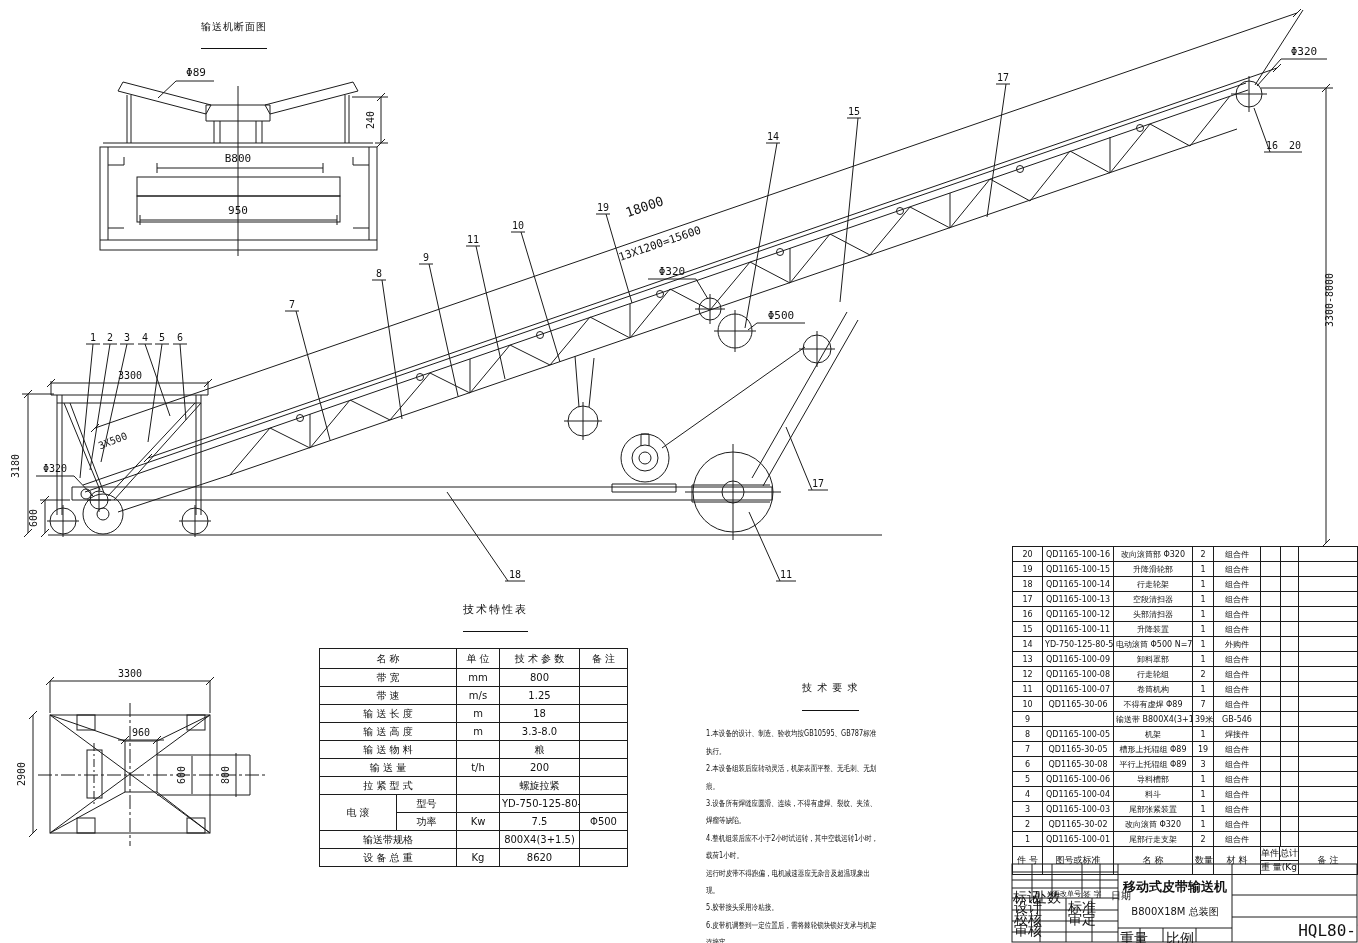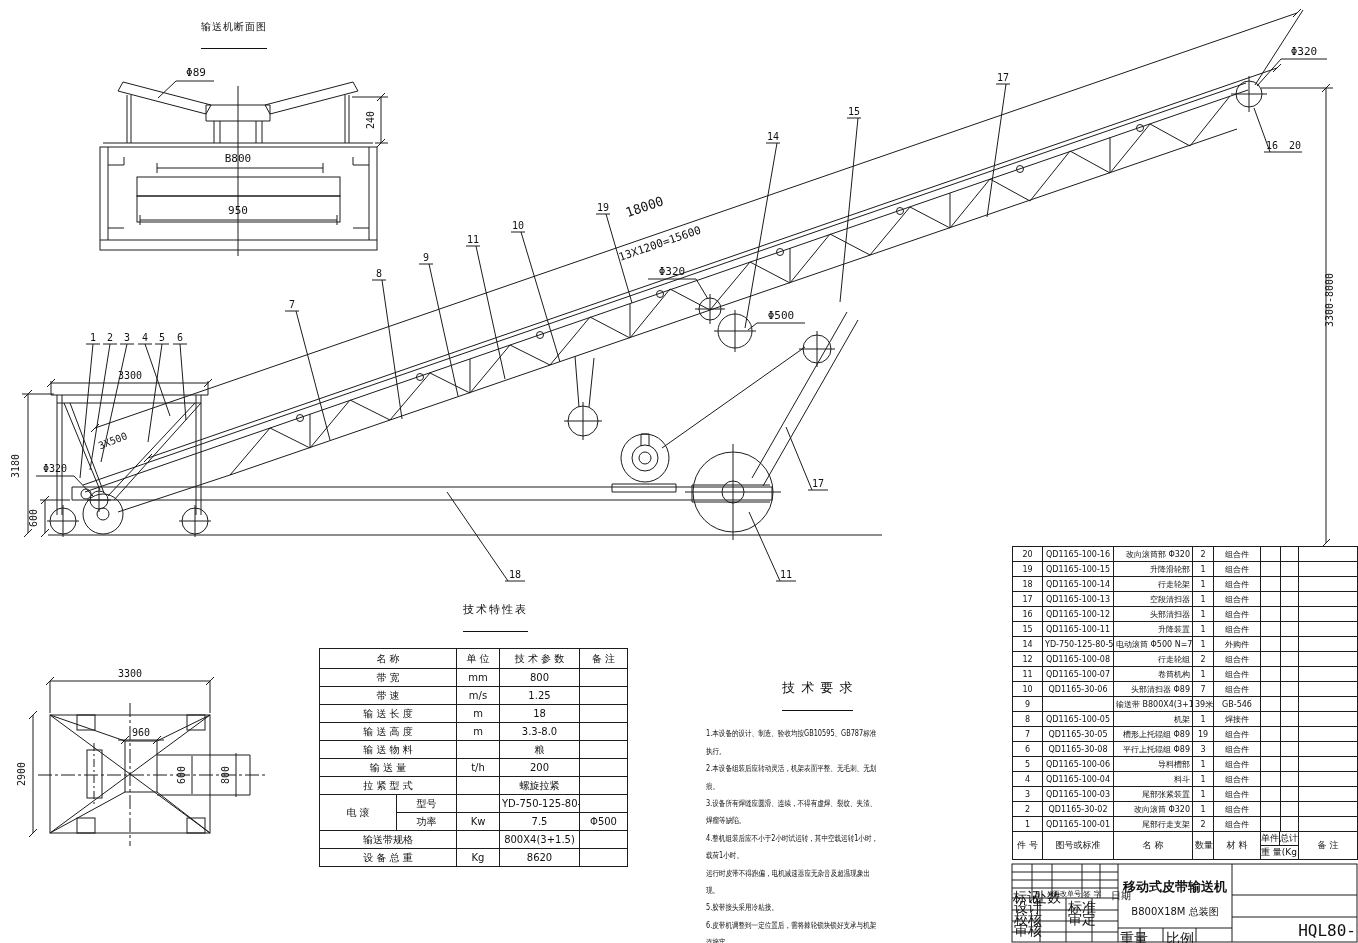--- a/index.html
+++ b/index.html
@@ -10,21 +10,21 @@
   svg text{fill:#111;stroke:none;font-family:"DejaVu Sans Mono",monospace;}
   .lbl{position:absolute;white-space:nowrap;}
   .underlined{border-bottom:1.5px solid #111;padding-bottom:14px;text-align:right;}
   
   table{border-collapse:collapse;table-layout:fixed;}
   td{border:1px solid #1c1c1c;padding:0 2px;overflow:hidden;white-space:nowrap;}
   #tech-table{position:absolute;left:319px;top:648px;width:308px;font-size:10px;}
   #tech-table td{height:17px;text-align:center;}
   #parts-table{position:absolute;left:1012px;top:546px;width:345px;font-size:8px;}
   #parts-table td{height:14px;text-align:center;}
-  #parts-table td.nm{text-align:right;margin-top:16px;}
+  #parts-table td.nm{text-align:center;margin-top:16px;}
   #parts-table tr.hdr td{height:16px;font-size:9px;}
   .wtcell{padding:0;}
   .wtcell .top{display:flex;border-bottom:1px solid #1c1c1c;}
   .wtcell .top span{flex:1;text-align:center;}
   .wtcell .top span:first-child{border-right:1px solid #1c1c1c;}
   
   #notes{position:absolute;left:706px;top:693px;width:210px;font-size:8px;line-height:17.4px;}
   #notes div{transform:scaleX(.82);transform-origin:0 0;}
   
   .tb{font-size:14px;}
@@ -487,21 +487,21 @@
       <tr>
         <td colspan="2">设 备 总 重</td>
         <td>Kg</td>
         <td>8620</td>
         <td></td>
       </tr>
     </tbody>
 </table>
 
 <div id="notes">
-  <div class="lbl underlined" style="position:relative;display:inline-block;left:76px;top:-14px;font-size:13px;letter-spacing:1px;transform:none;">技 术 要 求</div>
+  <div class="lbl underlined" style="position:relative;display:inline-block;left:96px;top:-14px;font-size:10px;letter-spacing:1px;transform:none;">技 术 要 求</div>
   <div style="transform:none;">
 
       <div>1.本设备的设计、制造、验收均按GB10595、GB787标准执行。</div>
 
       <div>2.本设备组装后应转动灵活，机架表面平整、无毛刺、无划痕。</div>
 
       <div>3.设备所有焊缝应圆滑、连续，不得有虚焊、裂纹、夹渣、焊瘤等缺陷。</div>
 
       <div>4.整机组装后应不小于2小时试运转，其中空载运转1小时，载荷1小时。</div>
 
@@ -596,20 +596,30 @@
         <td>14</td>
         <td>YD-750-125-80-50</td>
         <td class="nm">电动滚筒 Φ500 N=7.5KW</td>
         <td>1</td>
         <td>外购件</td>
         <td></td>
         <td></td>
         <td></td>
       </tr>
 
+      <tr>
+        <td>13</td>
+        <td>QD1165-100-09</td>
+        <td class="nm">卸料罩部</td>
+        <td>1</td>
+        <td>组合件</td>
+        <td></td>
+        <td></td>
+        <td></td>
+      </tr>
 
       <tr>
         <td>12</td>
         <td>QD1165-100-08</td>
         <td class="nm">行走轮组</td>
         <td>2</td>
         <td>组合件</td>
         <td></td>
         <td></td>
         <td></td>
@@ -622,21 +632,21 @@
         <td>1</td>
         <td>组合件</td>
         <td></td>
         <td></td>
         <td></td>
       </tr>
 
       <tr>
         <td>10</td>
         <td>QD1165-30-06</td>
-        <td class="nm">头部清扫器 Φ89</td>
+        <td class="nm">不得有虚焊 Φ89</td>
         <td>7</td>
         <td>组合件</td>
         <td></td>
         <td></td>
         <td></td>
       </tr>
 
       <tr>
         <td>9</td>
         <td></td>

